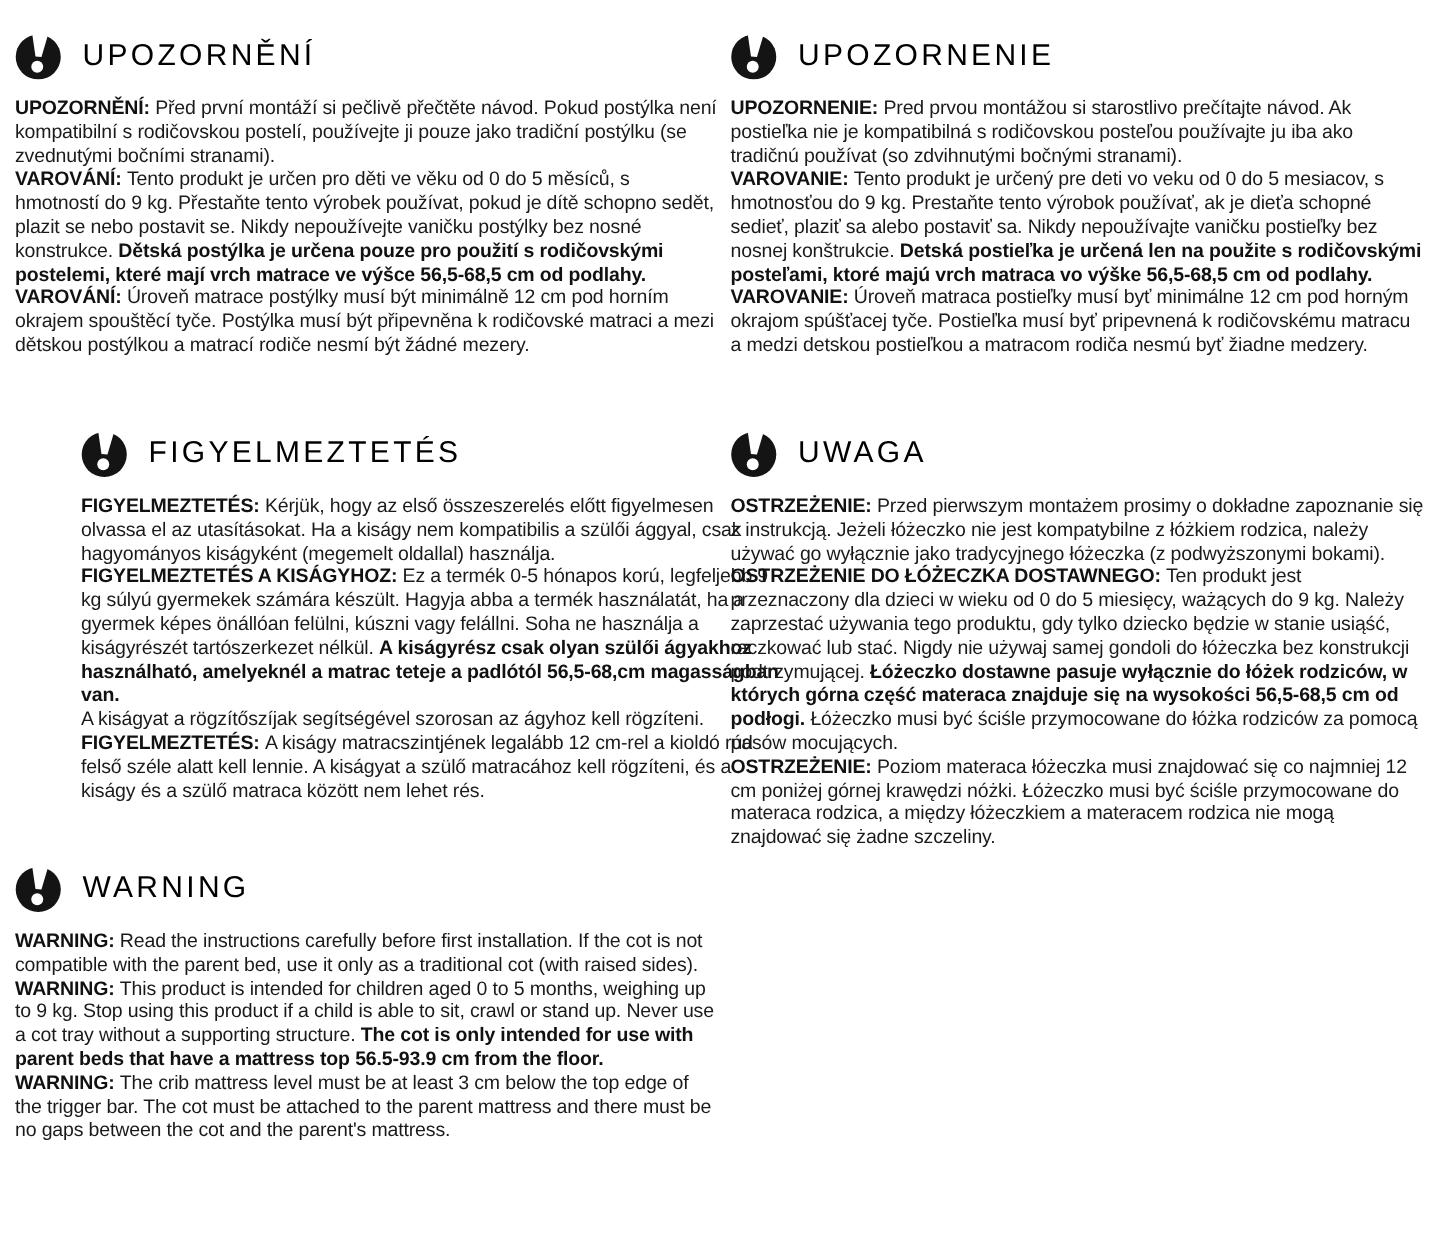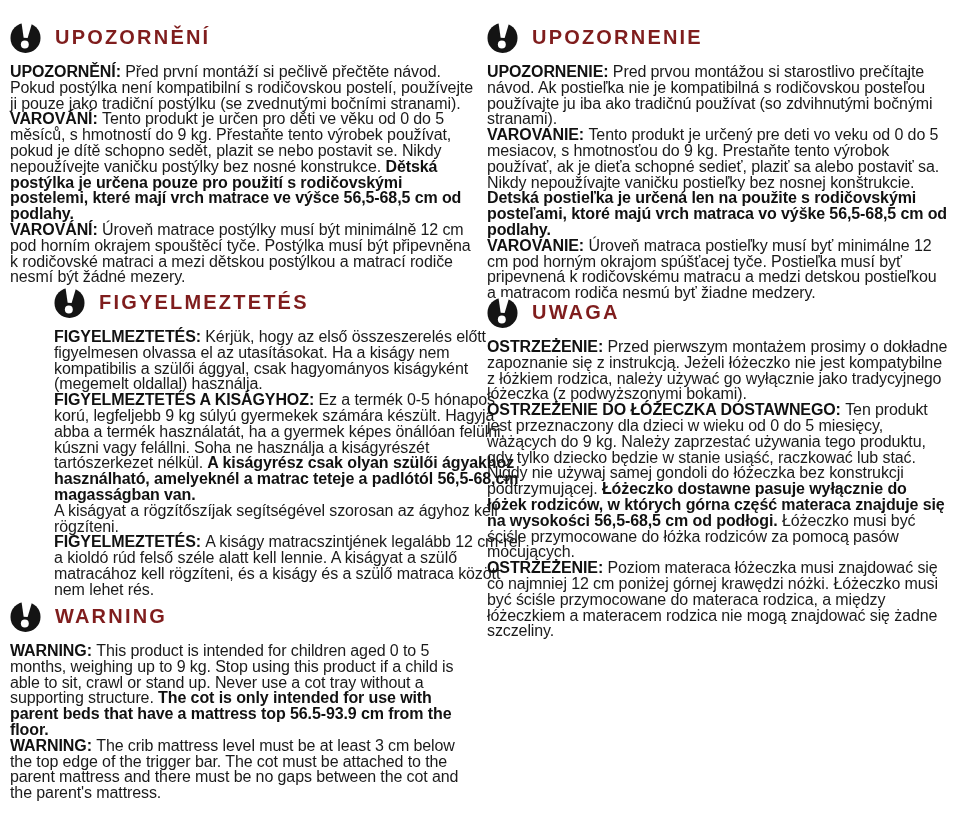--- a/index.html
+++ b/index.html
@@ -12,44 +12,44 @@
     height: 822px;
     position: relative;
     font-family: "Liberation Sans", sans-serif;
     color: #151515;
     overflow: hidden;
   }
   .section { position: absolute; }
   .sec-cs { left: 10px;  top: 22px;  width: 468px; }
   .sec-sk { left: 487px; top: 22px;  width: 462px; }
   .sec-hu { left: 10px;  top: 287px; width: 468px; margin-left: 44px; }
-  .sec-pl { left: 487px; top: 287px; width: 462px; margin-top: 10px; }
-  .sec-en { left: 10px;  top: 577px; width: 468px; margin-top: 24px; }
+  .sec-pl { left: 487px; top: 287px; width: 462px; }
+  .sec-en { left: 10px;  top: 577px; width: 468px; }
 
   .sec-header {
     display: flex;
     align-items: center;
     gap: 14px;
   }
   .warn-icon {
     width: 31px;
     height: 31px;
     flex: 0 0 auto;
   }
   .sec-title {
     margin: 0;
     font-size: 20px;
-    font-weight: 700;
+    font-weight: 400;
     letter-spacing: 2.2px;
-    color: #7f1d1d;
+    color: #000000;
     white-space: nowrap;
   }
   .sec-body {
     margin-top: 11px;
-    font-size: 16px;
+    font-size: 13px;
     line-height: 15.8px;
     letter-spacing: -0.1px;
     color: #1a1a1a;
   }
   .para { margin: 0; }
   .b { font-weight: 700; color: #111; }
 </style>
 </head>
 <body>
 
@@ -121,16 +121,17 @@
 <section class="section sec-en">
   <div class="sec-header">
     <svg class="warn-icon" viewBox="0 0 32 32" aria-hidden="true">
       <circle cx="16" cy="16.5" r="15.5" fill="#141414"></circle>
       <path d="M11.6 -1 L23.4 -1 L18.2 16.6 L14.1 16.2 Z" fill="#ffffff"></path>
       <circle cx="15.3" cy="23.2" r="4.1" fill="#ffffff"></circle>
     </svg>
     <h2 class="sec-title">WARNING</h2>
   </div>
   <div class="sec-body">
+      <p class="para"><span class="b">WARNING: </span><span>Read the instructions carefully before first installation. If the cot is not compatible with the parent bed, use it only as a traditional cot (with raised sides).</span></p>
       <p class="para"><span class="b">WARNING: </span><span>This product is intended for children aged 0 to 5 months, weighing up to 9 kg. Stop using this product if a child is able to sit, crawl or stand up. Never use a cot tray without a supporting structure. </span><span class="b">The cot is only intended for use with parent beds that have a mattress top 56.5-93.9 cm from the floor.</span></p>
       <p class="para"><span class="b">WARNING: </span><span>The crib mattress level must be at least 3 cm below the top edge of the trigger bar. The cot must be attached to the parent mattress and there must be no gaps between the cot and the parent's mattress.</span></p>
     </div>
 </section>
 
 </body></html>

